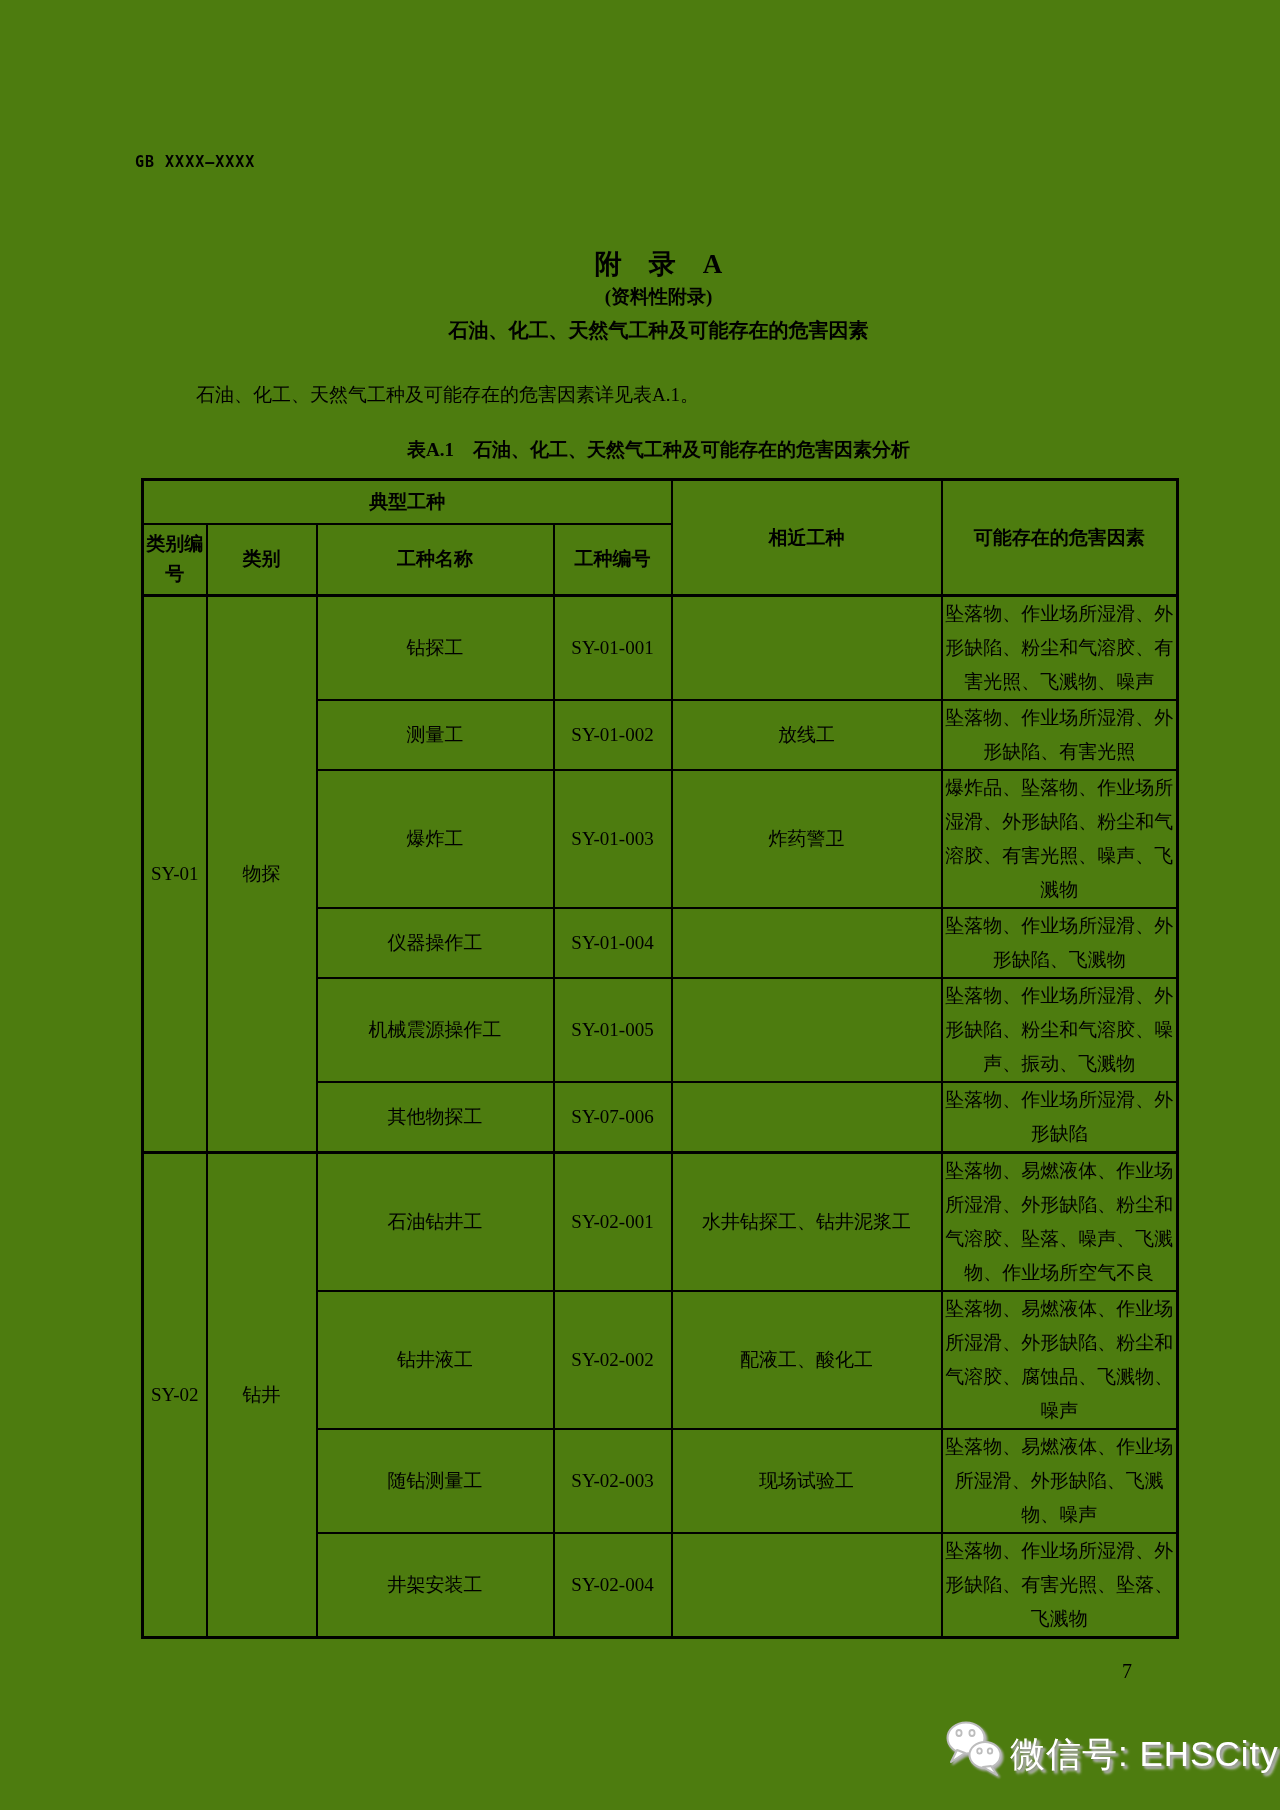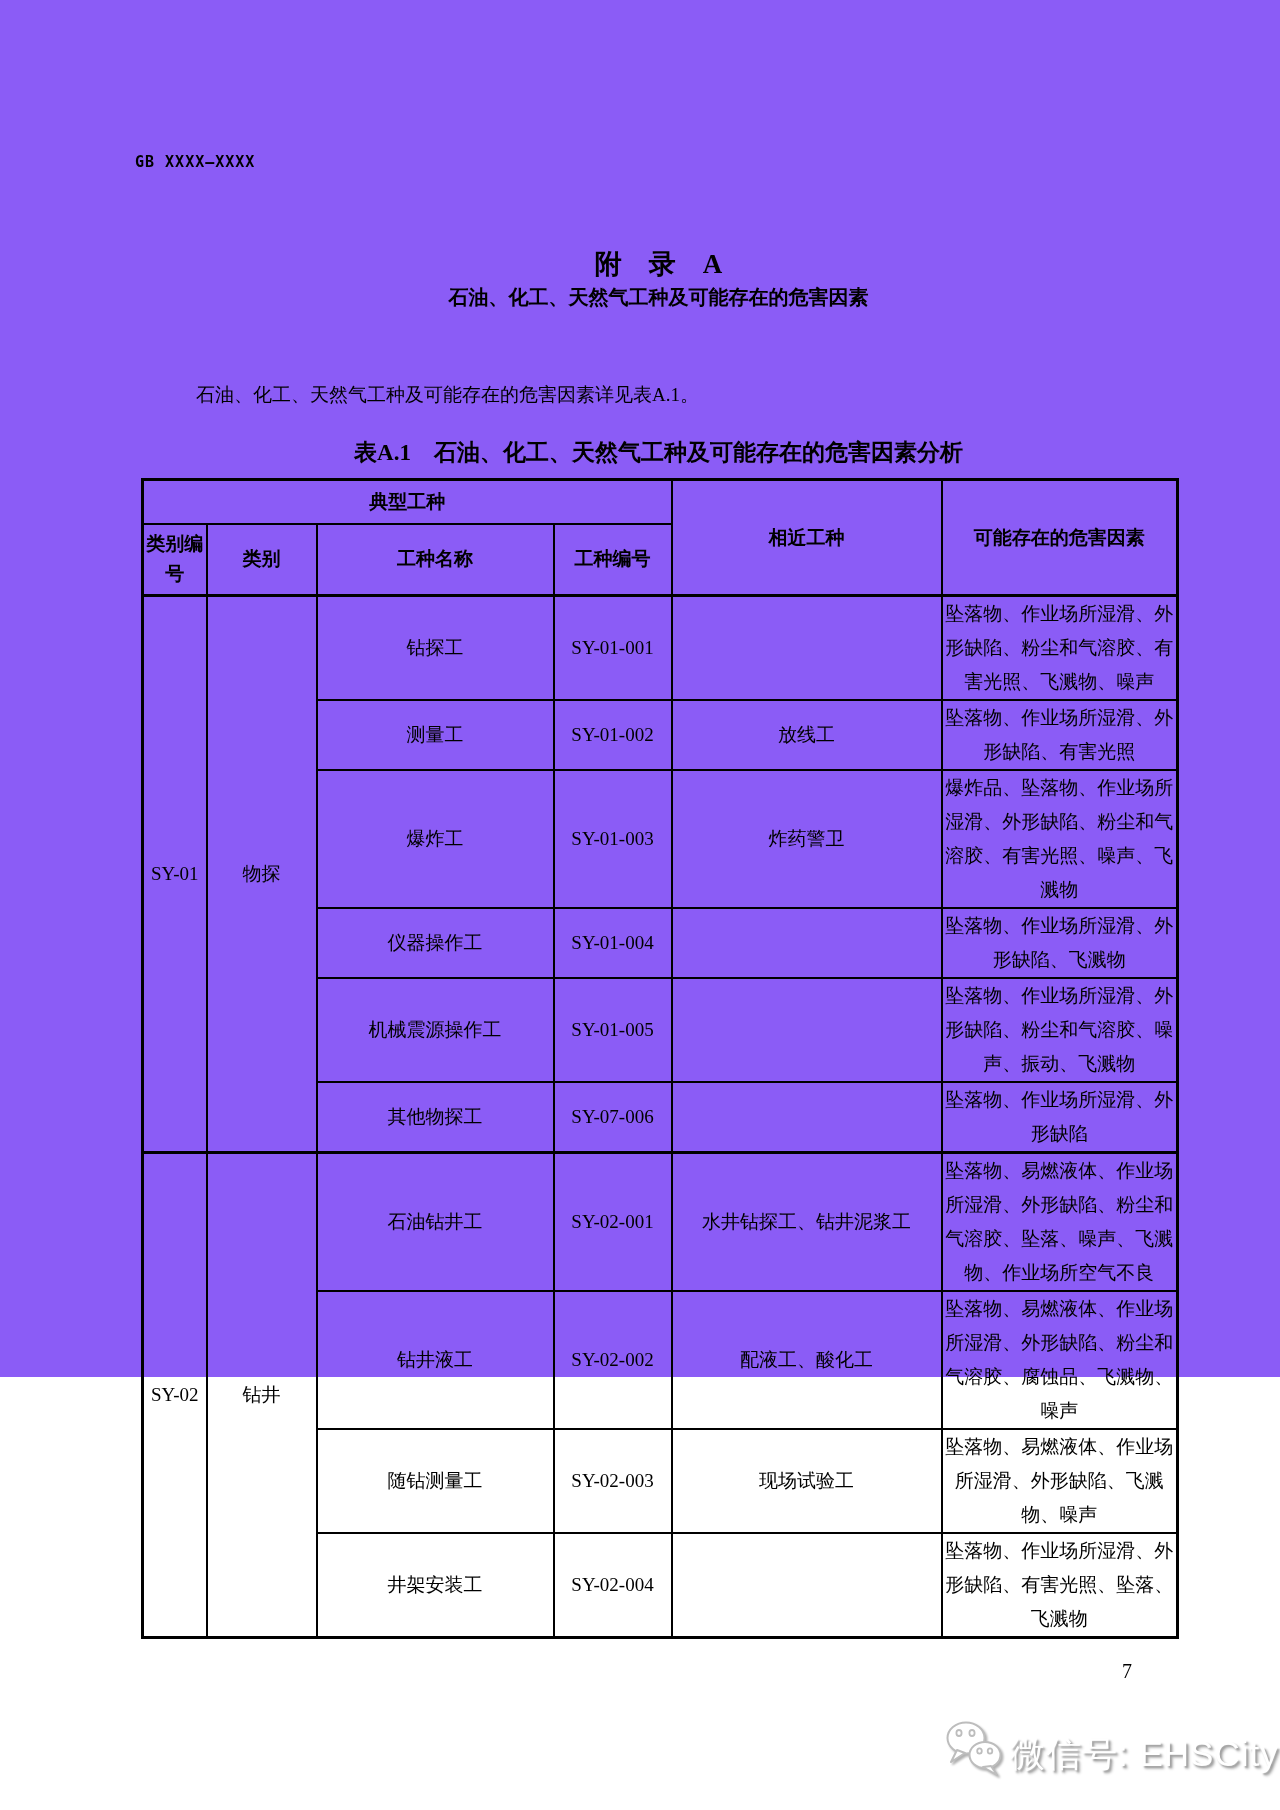--- a/index.html
+++ b/index.html
@@ -1,38 +1,38 @@
 <!DOCTYPE html>
 <html><head>
 <meta charset="utf-8">
 <style>
   html,body{margin:0;padding:0;}
   body{
     width:1280px;height:1810px;position:relative;background:#ffffff;
     font-family:"Liberation Serif","DejaVu Serif",serif;color:#000;
     overflow:hidden;
   }
-  .page{position:absolute;left:0;top:0;width:1280px;height:1377px;background:#8b5cf6;}
+  .page{position:absolute;left:0;top:0;width:1280px;height:1810px;background:#4d7c0f;}
 
   .gb-header{
     position:absolute;left:135px;top:153px;
     font-family:"DejaVu Sans Mono","Liberation Mono",monospace;
     font-size:15px;font-weight:bold;letter-spacing:1px;
   }
 
   .title-block{position:absolute;left:141px;top:252px;width:1035px;text-align:center;}
   .t1{font-size:27px;font-weight:bold;line-height:24px;margin-bottom:10px;}
   .t2{font-size:19px;font-weight:bold;line-height:22px;margin-bottom:11px;}
   .t3{font-size:20px;font-weight:bold;line-height:23px;}
 
   .intro{position:absolute;left:196px;top:383px;font-size:19px;line-height:24px;}
 
   .caption{
     position:absolute;left:141px;top:437px;width:1035px;text-align:center;
-    font-size:23px;font-weight:bold;
+    font-size:19px;font-weight:bold;
   }
 
   table.main{
     position:absolute;left:141px;top:478px;width:1035px;
     border-collapse:collapse;table-layout:fixed;
     border:3px solid #000;
   }
   table.main th,table.main td{
     border:2px solid #000;
     font-size:19px;padding:0;margin:0;
@@ -65,20 +65,21 @@
 </style>
 </head>
 <body>
 
 <div class="page">
 
   <div class="gb-header">GB XXXX—XXXX</div>
 
   <div class="title-block">
     <div class="t1">附　录　A</div>
+    <div class="t2">(资料性附录)</div>
     <div class="t3">石油、化工、天然气工种及可能存在的危害因素</div>
   </div>
 
   <div class="intro">石油、化工、天然气工种及可能存在的危害因素详见表A.1。</div>
 
   <div class="caption">表A.1　石油、化工、天然气工种及可能存在的危害因素分析</div>
 
   <table class="main">
     <colgroup>
       <col style="width:64px">

